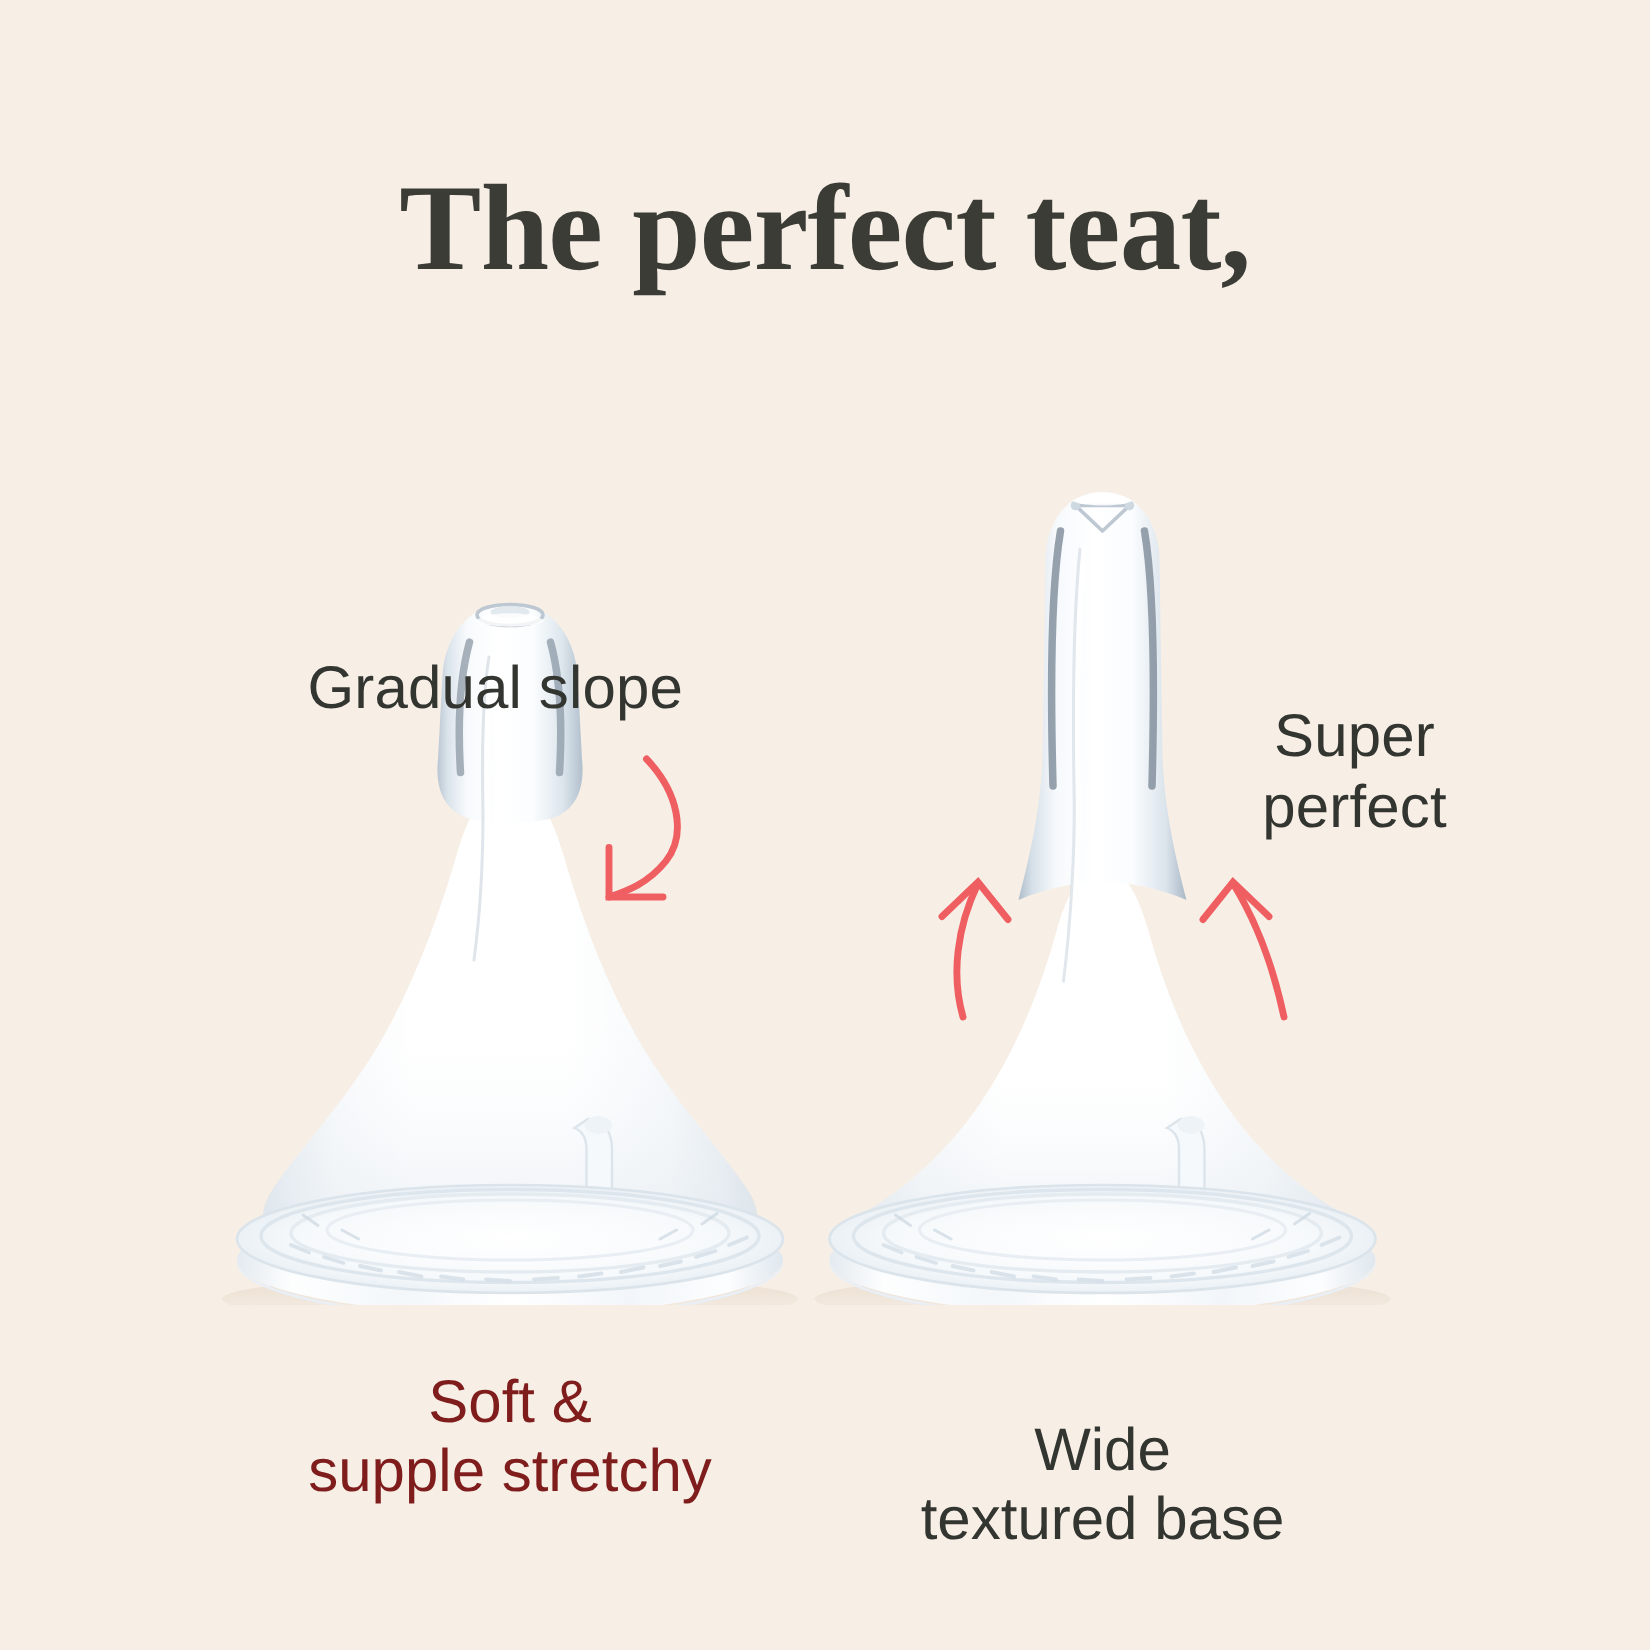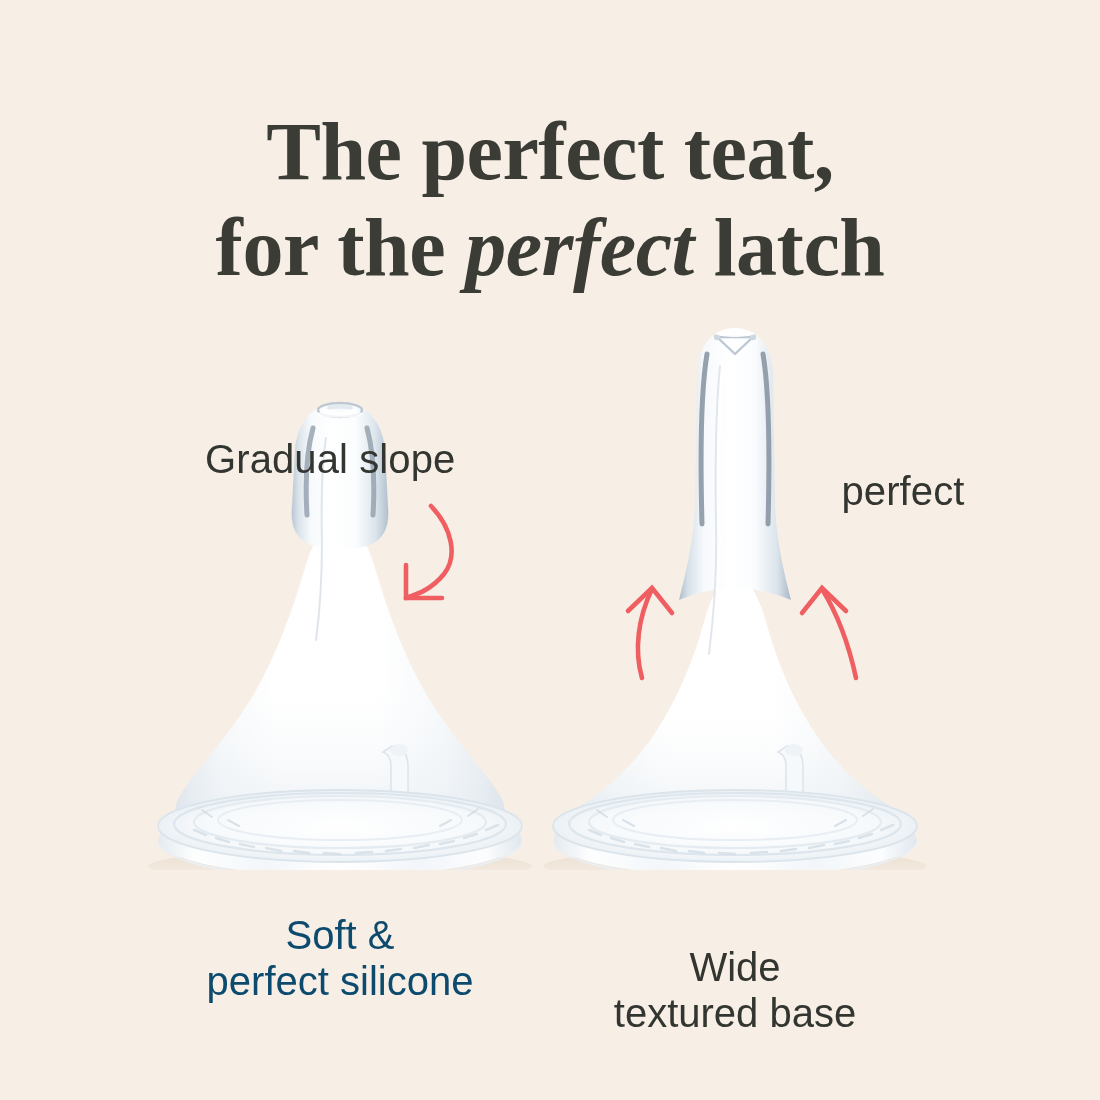--- a/index.html
+++ b/index.html
@@ -85,21 +85,20 @@
 
   .prod-svg { display:block; width:400px; height:560px; }
 </style>
 </head>
 <body style="background: rgb(247, 239, 230);">
 
 <div id="stage" style="background: rgb(247, 239, 230);">
 
   <h1 id="headline" style="color: rgb(58, 60, 53);">
     <span class="ln">The perfect teat,</span>
-    <span class="ln"><span>for the </span><em>perfect</em><span> latch</span></span>
   </h1>
 
   <div class="product" id="product-left">
     <svg class="prod-svg" viewBox="0 0 400 560" xmlns="http://www.w3.org/2000/svg" aria-hidden="true">
       <defs>
 
         <linearGradient id="L-skirt" x1="0" y1="0" x2="1" y2="0">
           <stop offset="0.00" stop-color="#c7d2dc"></stop>
           <stop offset="0.05" stop-color="#dde5ec"></stop>
           <stop offset="0.14" stop-color="#f4f7fa"></stop>
@@ -347,26 +346,27 @@
       </g>
       <path d="M18 530 C 18 550 100 568 200 568 C 300 568 382 550 382 530 L 382 532 C 382 552 300 570 200 570 C 100 570 18 552 18 532 Z" fill="#e9eff4"></path>
     </svg>
   </div>
 
   <div class="anno" id="label-gradual" style="color: rgb(51, 53, 48); text-align: center;">
     <span class="ln">Gradual slope</span>
   </div>
 
   <div class="anno" id="label-super" style="color: rgb(51, 53, 48);">
+    <span class="ln">Super</span>
     <span class="ln">perfect</span>
   </div>
 
-  <div class="caption" id="caption-left" style="color: #0c4a6e;">
+  <div class="caption" id="caption-left" style="color: #7f1d1d;">
     <span class="ln">Soft &amp;</span>
-    <span class="ln">perfect silicone</span>
+    <span class="ln">supple stretchy</span>
   </div>
 
   <div class="caption" id="caption-right" style="color: rgb(51, 53, 48); margin-top: 32px;">
     <span class="ln">Wide</span>
     <span class="ln">textured base</span>
   </div>
 
   <svg id="arrows" viewBox="0 0 1100 1100" xmlns="http://www.w3.org/2000/svg" aria-hidden="true">
     <g stroke="#ef5f62" stroke-width="4.6" fill="none" stroke-linecap="round">
 

